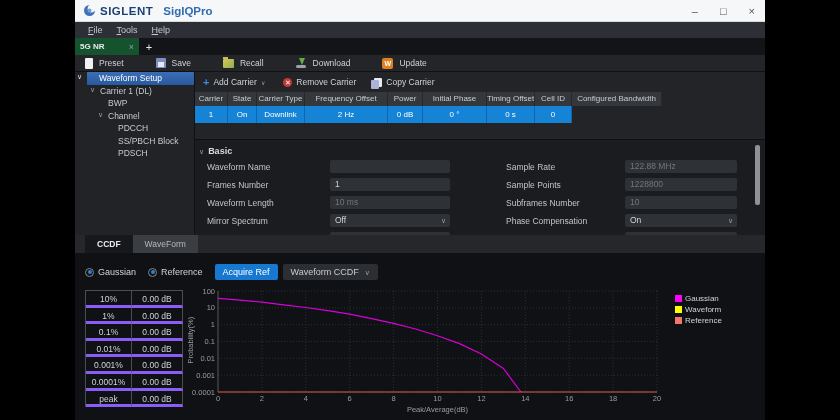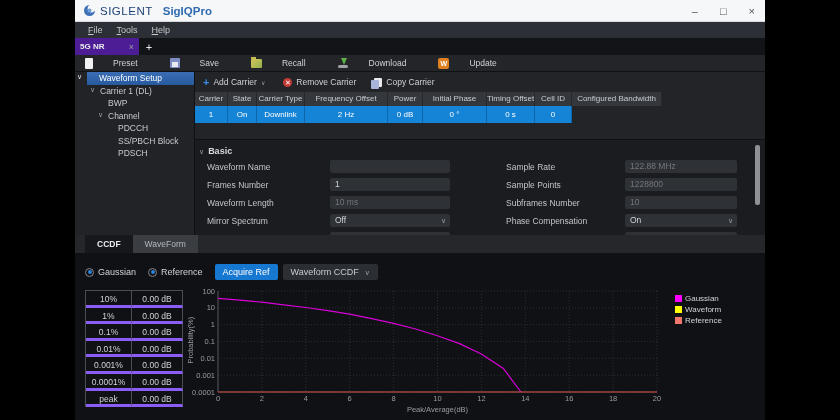--- a/index.html
+++ b/index.html
@@ -4,43 +4,43 @@
 <style>
   * { margin:0; padding:0; box-sizing:border-box; }
   html,body { width:840px; height:420px; background:#000; overflow:hidden;
               font-family:"Liberation Sans", sans-serif; }
   .stage { position:relative; width:840px; height:420px; background:#000; }
   .window { position:absolute; left:75px; top:0; width:690px; height:420px; background:#17181b; }
 
   
   .titlebar { position:absolute; left:0; top:0; width:100%; height:22px; background:#f6f7f8;
               border-bottom:1px solid #d8d9da; display:flex; align-items:center; padding-left:8px; }
-  .brand { color:#1b3f77; font-weight:normal; font-size:11.5px; letter-spacing:.5px; margin-left:4px; }
+  .brand { color:#1b3f77; font-weight:bold; font-size:11.5px; letter-spacing:.5px; margin-left:4px; }
   .apptitle { color:#2f6bb0; font-weight:bold; font-size:11.5px; margin-left:10px; }
   .winctrls { position:absolute; right:10px; top:0; height:22px; display:flex; align-items:center; gap:22px; }
   .winctrls span { color:#555; font-size:11px; line-height:22px; cursor:default; }
 
   
   .menubar { position:absolute; left:0; top:22px; width:100%; height:16px; background:#2c2f35;
              display:flex; align-items:center; padding-left:6px; }
   .menu-item { display:inline-block; color:#c4c7cc; font-size:9px; padding:0 7px; }
   .menu-item::first-letter { text-decoration:underline; }
 
   
   .tabbar { position:absolute; left:0; top:38px; width:100%; height:17px; background:#121418; display:flex; }
-  .doc-tab { width:64px; height:17px; background:#4c1d95; color:#e8eaed; font-size:8px; font-weight:bold;
+  .doc-tab { width:64px; height:17px; background:#14532d; color:#e8eaed; font-size:8px; font-weight:bold;
              display:flex; align-items:center; padding:0 5px; }
   .doc-tab .lbl { flex:1; }
   .doc-tab .x { color:#9a9da2; font-size:9px; font-weight:normal; }
   .tab-add { width:20px; height:17px; color:#e8eaed; font-size:11px; display:flex; align-items:center; justify-content:center; }
 
   
   .toolbar { position:absolute; left:0; top:55px; width:100%; height:17px; background:#232529;
              border-bottom:1px solid #101114; display:flex; align-items:center; padding-left:10px; gap:32px; }
-  .tb-btn { display:flex; align-items:center; gap:20px; color:#cfd2d7; font-size:8.5px; }
+  .tb-btn { display:flex; align-items:center; gap:6px; color:#cfd2d7; font-size:8.5px; }
   .tb-ico { display:inline-block; position:relative; }
   .ico-preset { width:8px; height:11px; background:#f2f2f2; border-radius:1px; }
   .ico-save { width:10px; height:10px; background:#7e8ec4; border-radius:1px; }
   .ico-save::after { content:""; position:absolute; left:2px; top:4px; width:6px; height:5px; background:#e7e9ef; }
   .ico-recall { width:11px; height:9px; background:linear-gradient(135deg,#d8c75a,#8faf4e); border-radius:1px; }
   .ico-recall::before { content:""; position:absolute; left:0; top:-2px; width:5px; height:2px; background:#c9bb57; }
   .ico-download { width:11px; height:10px; }
   .ico-download::before { content:""; position:absolute; left:3px; top:0; width:0; height:0;
        border-left:3px solid transparent; border-right:3px solid transparent; border-top:7px solid #5fae4c; }
   .ico-download::after { content:""; position:absolute; left:0; bottom:0; width:10px; height:3px; background:#9fa3a9; border-radius:2px; }

